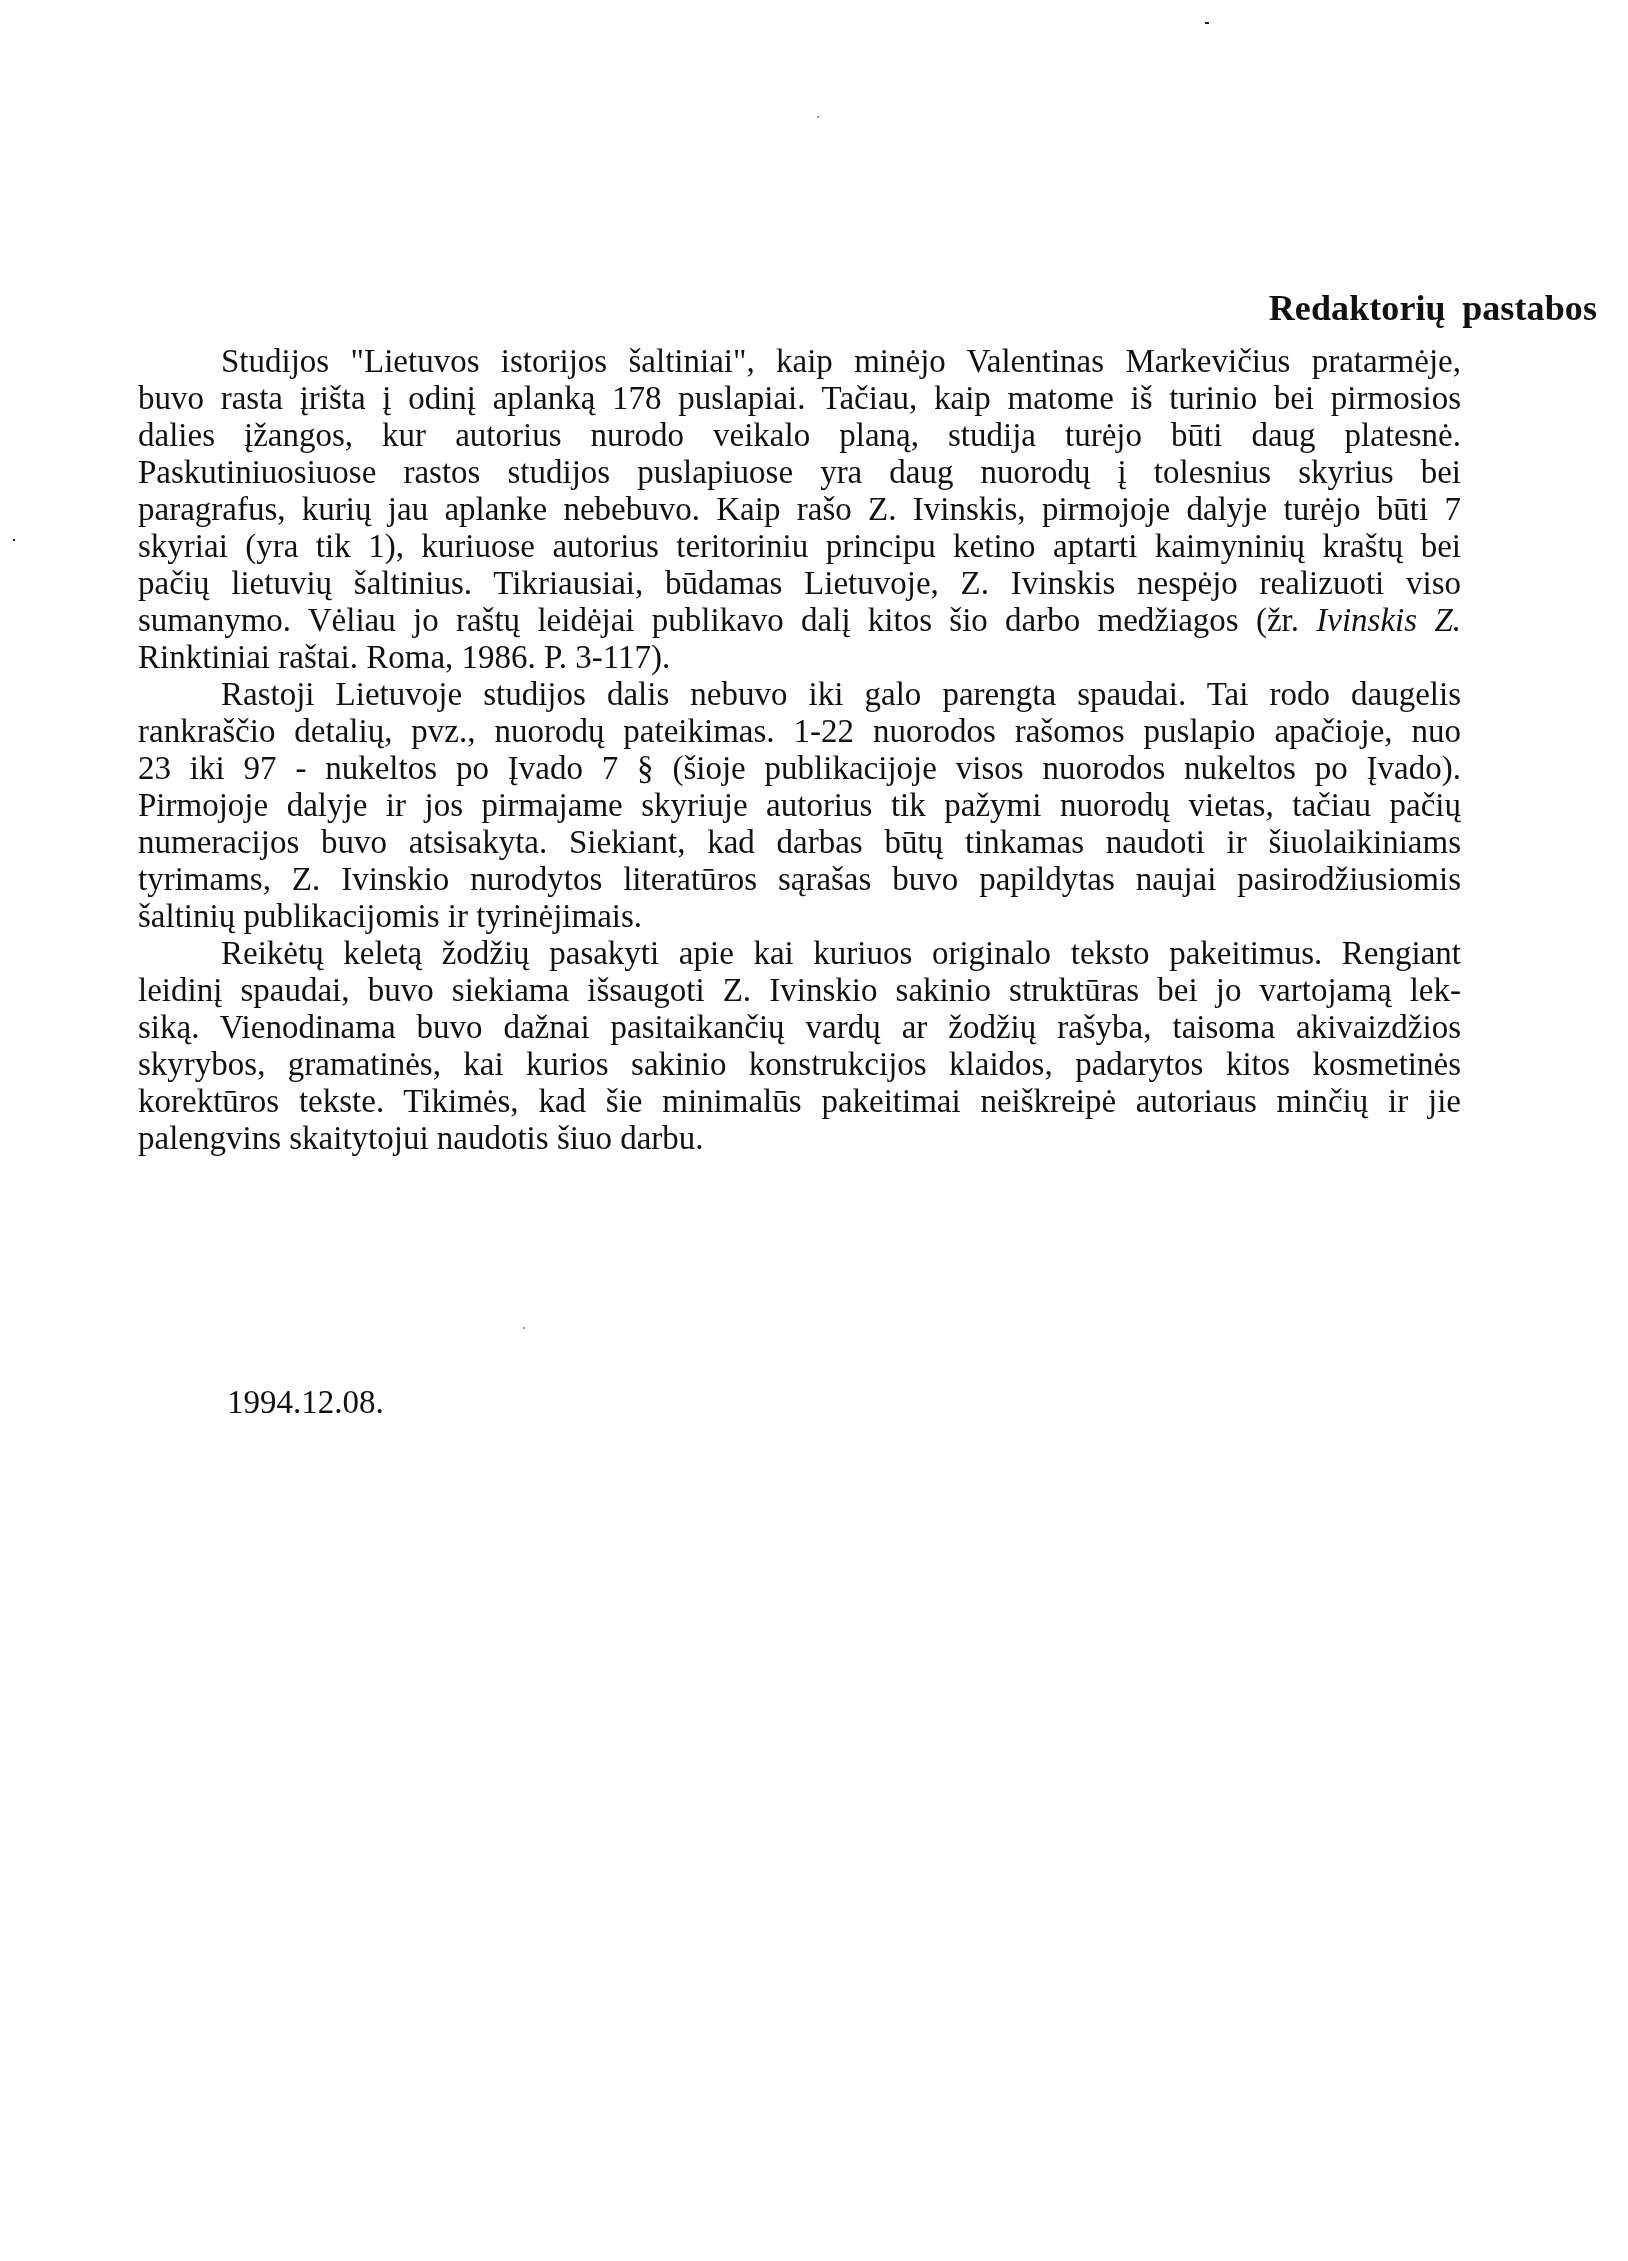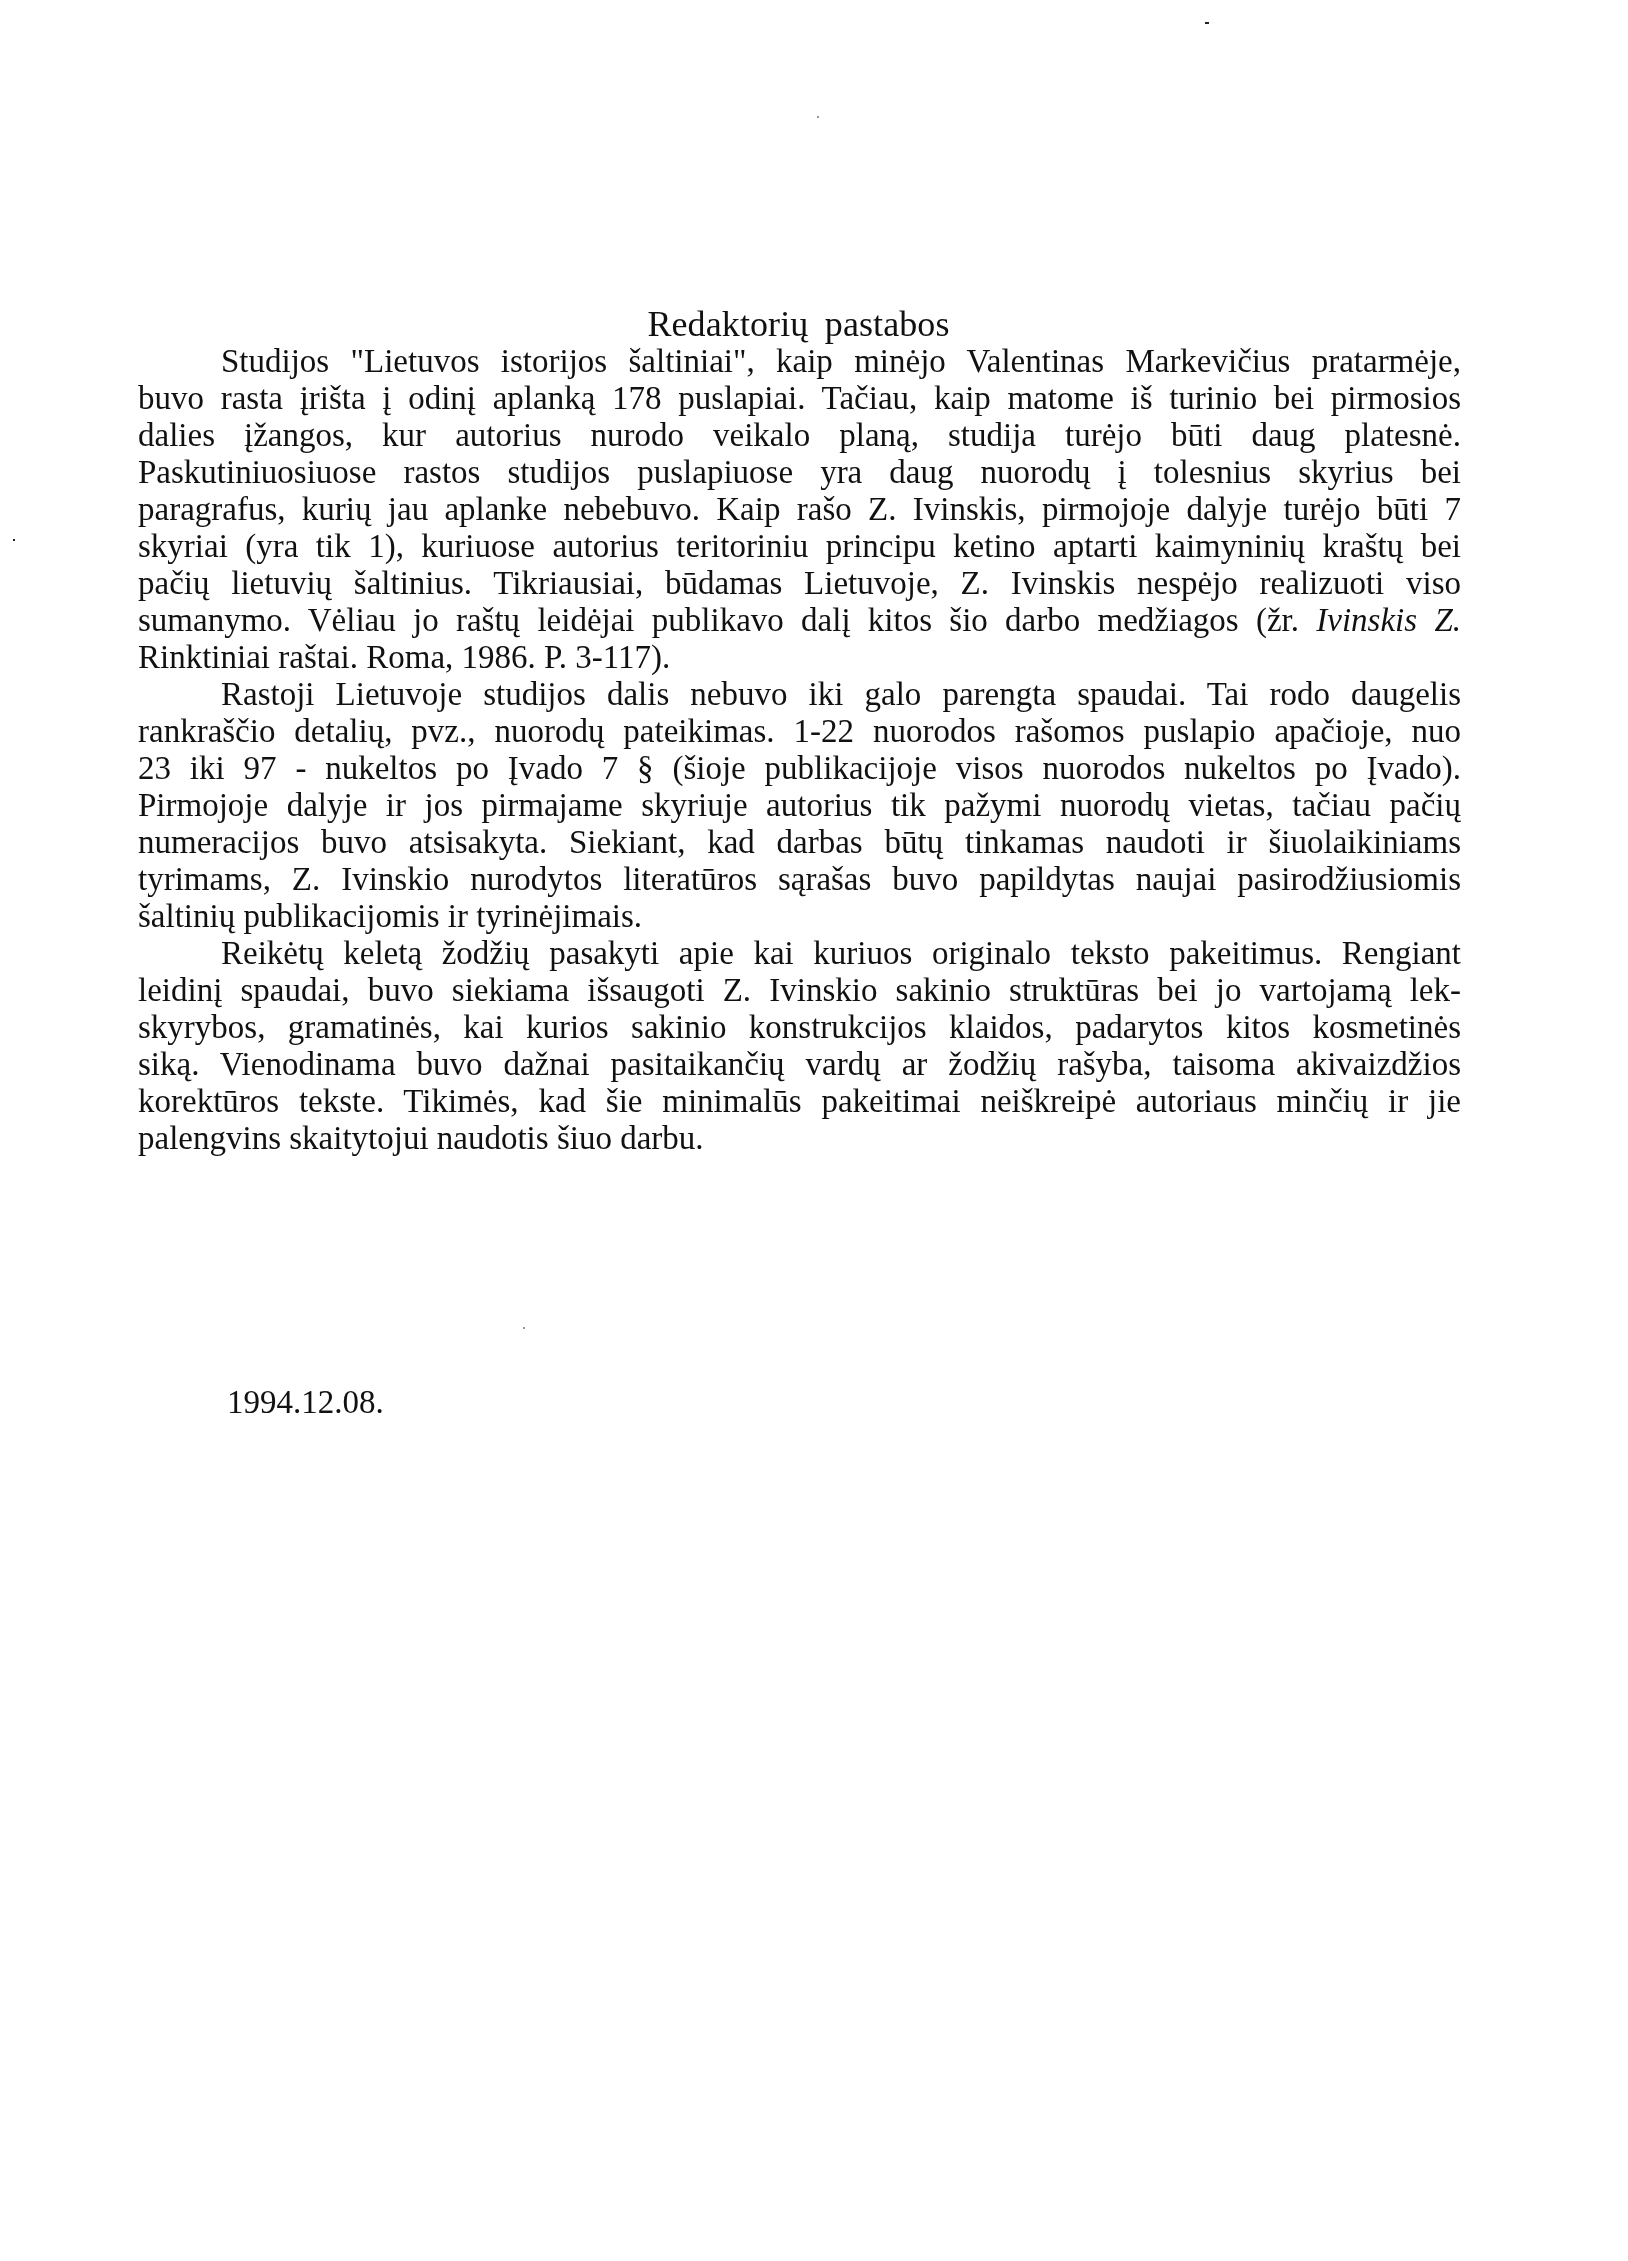--- a/index.html
+++ b/index.html
@@ -11,24 +11,24 @@
     width: 1628px;
     height: 2261px;
     position: relative;
     overflow: hidden;
     color: #111111;
     font-family: "Liberation Serif", "DejaVu Serif", serif;
   }
   .page-title {
     position: absolute;
     left: 0;
-    top: 304px;
+    top: 288px;
     width: 1597px;
-    text-align: center;
-    font-weight: normal;
+    text-align: right;
+    font-weight: bold;
     font-size: 36px;
     line-height: 41px;
     margin: 0;
     letter-spacing: 0.1px;
     word-spacing: 7.3px;
   }
   .body-text {
     position: absolute;
     left: 138px;
     top: 343px;
@@ -96,22 +96,22 @@
     <span class="line">rankraščio detalių, pvz., nuorodų pateikimas. 1-22 nuorodos rašomos puslapio apačioje, nuo</span>
     <span class="line">23 iki 97 - nukeltos po Įvado 7 § (šioje publikacijoje visos nuorodos nukeltos po Įvado).</span>
     <span class="line">Pirmojoje dalyje ir jos pirmajame skyriuje autorius tik pažymi nuorodų vietas, tačiau pačių</span>
     <span class="line">numeracijos buvo atsisakyta. Siekiant, kad darbas būtų tinkamas naudoti ir šiuolaikiniams</span>
     <span class="line">tyrimams, Z. Ivinskio nurodytos literatūros sąrašas buvo papildytas naujai pasirodžiusiomis</span>
     <span class="line last">šaltinių publikacijomis ir tyrinėjimais.</span>
   </p>
   <p class="paragraph">
     <span class="line first">Reikėtų keletą žodžių pasakyti apie kai kuriuos originalo teksto pakeitimus. Rengiant</span>
     <span class="line">leidinį spaudai, buvo siekiama išsaugoti Z. Ivinskio sakinio struktūras bei jo vartojamą lek-</span>
+    <span class="line">siką. Vienodinama buvo dažnai pasitaikančių vardų ar žodžių rašyba, taisoma akivaizdžios</span>
     <span class="line">skyrybos, gramatinės, kai kurios sakinio konstrukcijos klaidos, padarytos kitos kosmetinės</span>
-    <span class="line">siką. Vienodinama buvo dažnai pasitaikančių vardų ar žodžių rašyba, taisoma akivaizdžios</span>
     <span class="line">korektūros tekste. Tikimės, kad šie minimalūs pakeitimai neiškreipė autoriaus minčių ir jie</span>
     <span class="line last">palengvins skaitytojui naudotis šiuo darbu.</span>
   </p>
 </div>
 
 <p class="date">1994.12.08.</p>
 
 <div class="scan-mark mark-top-dash"></div>
 <div class="scan-mark mark-top-dot"></div>
 <div class="scan-mark mark-left-dot"></div>

